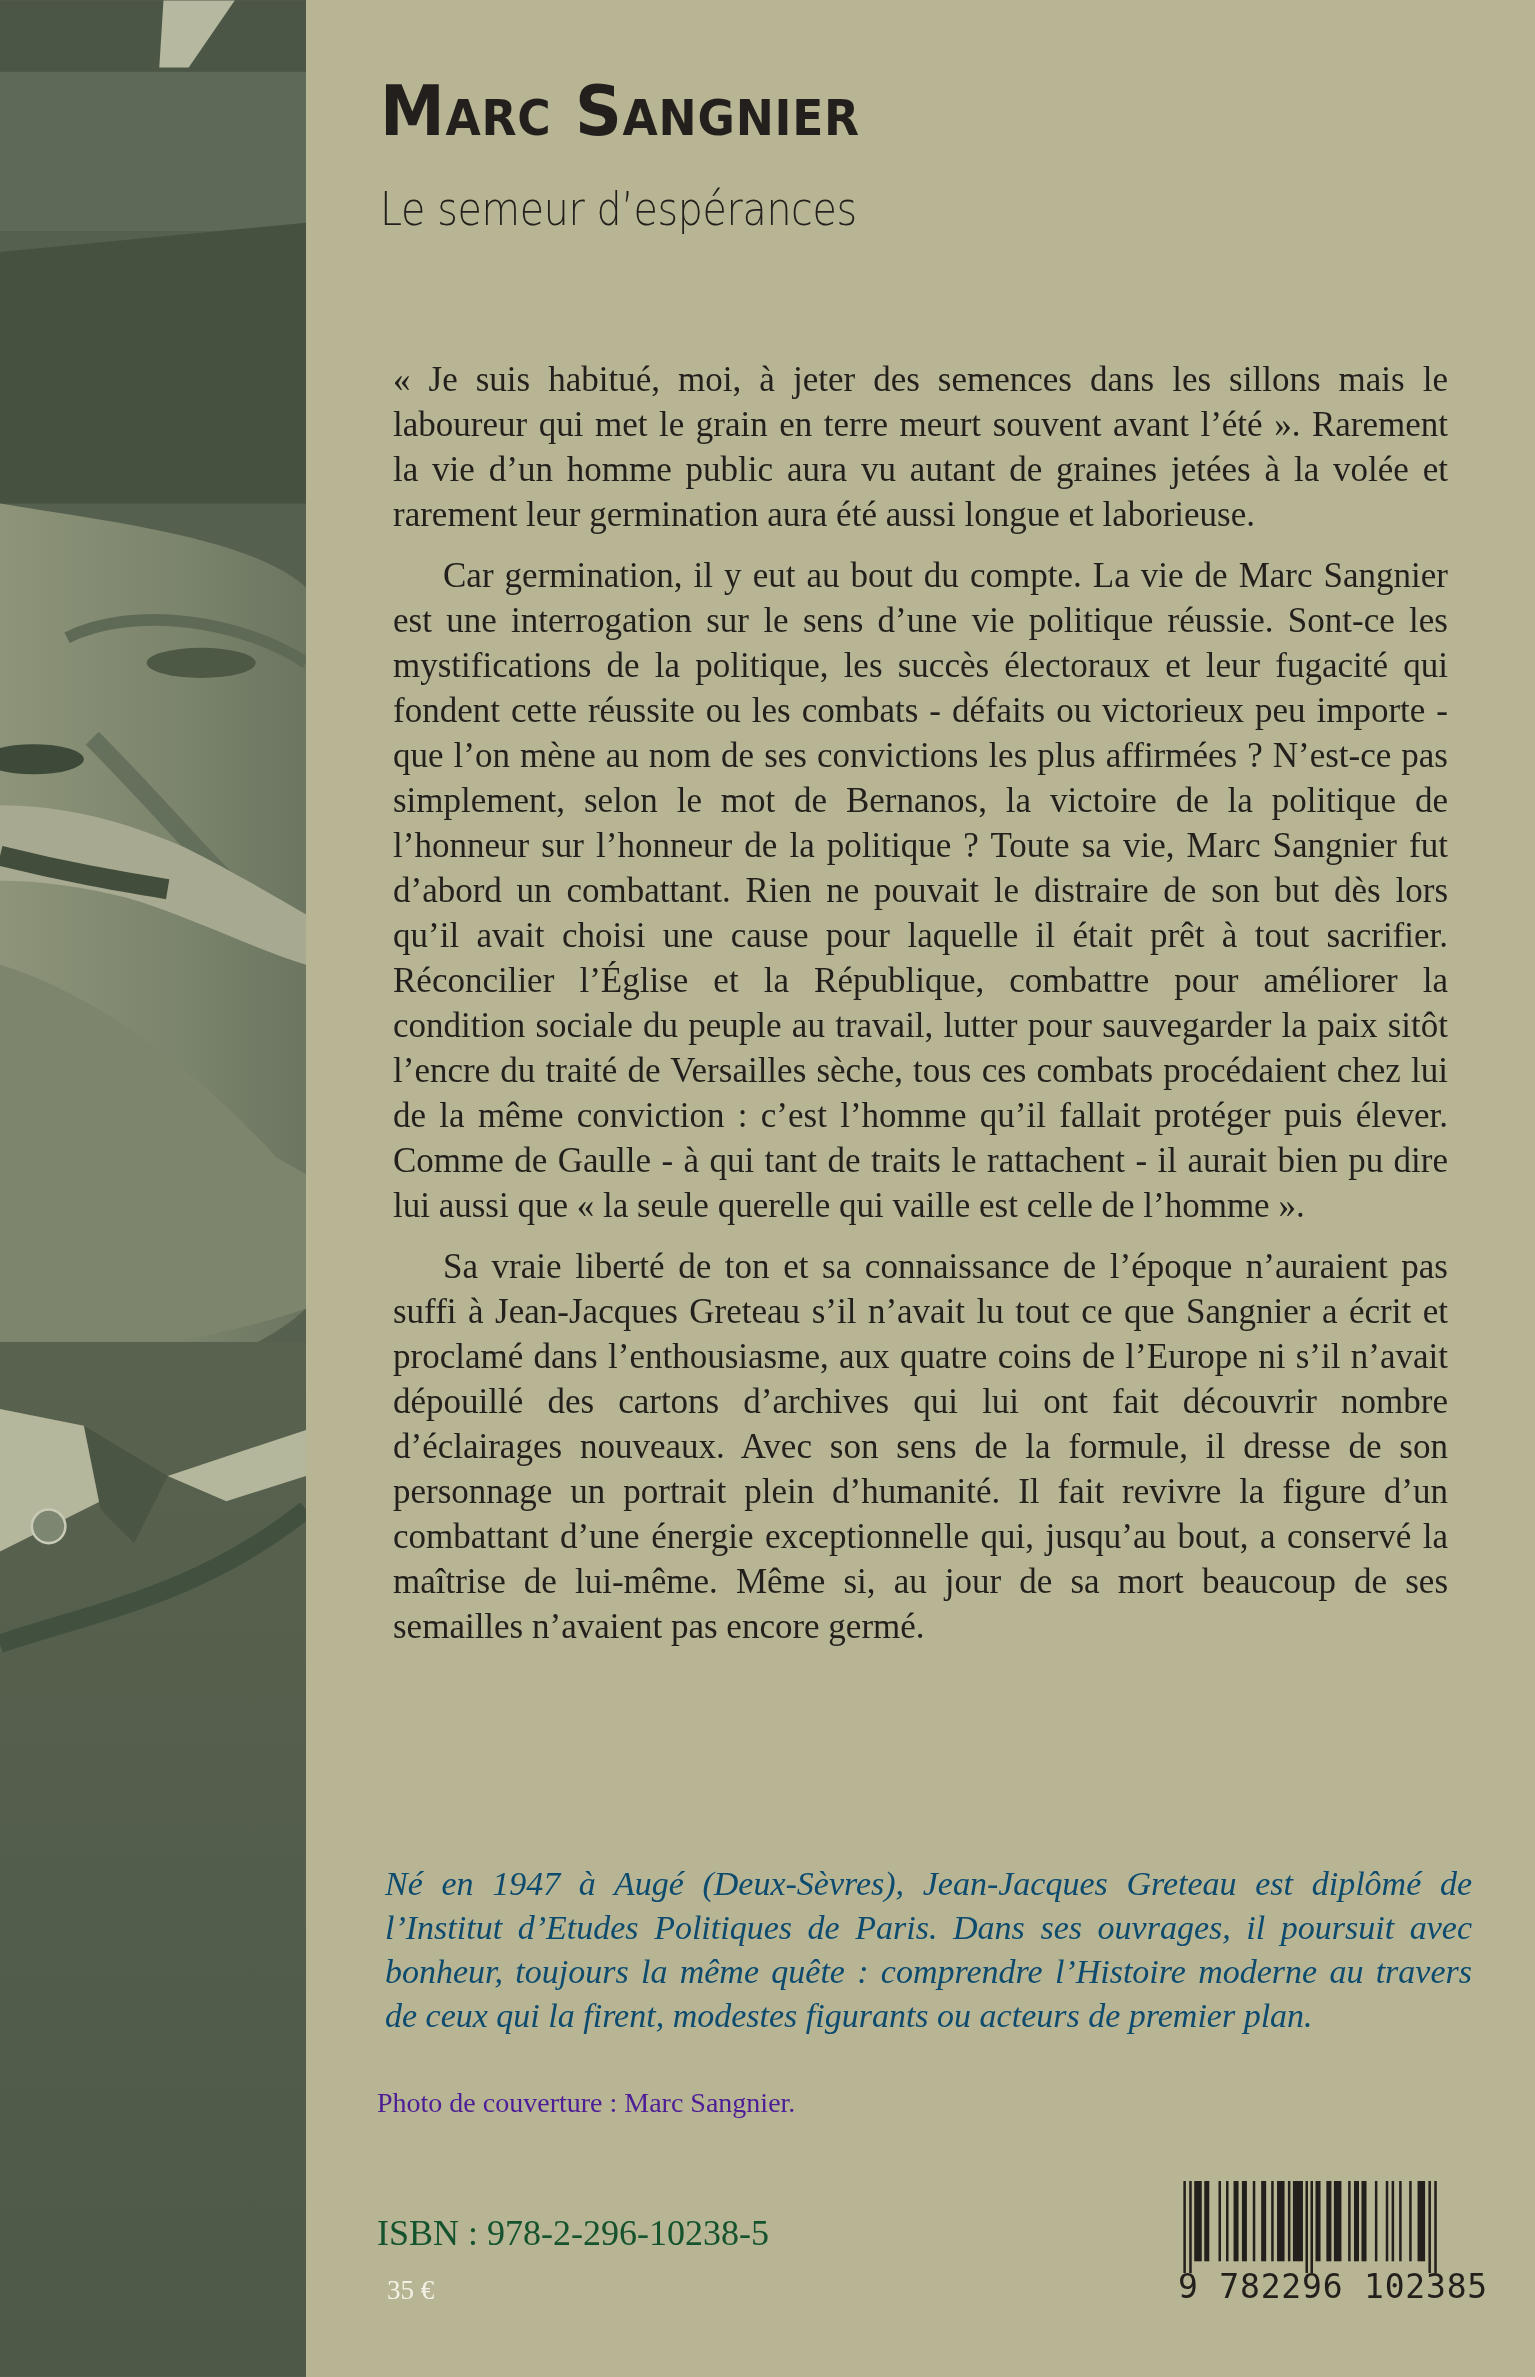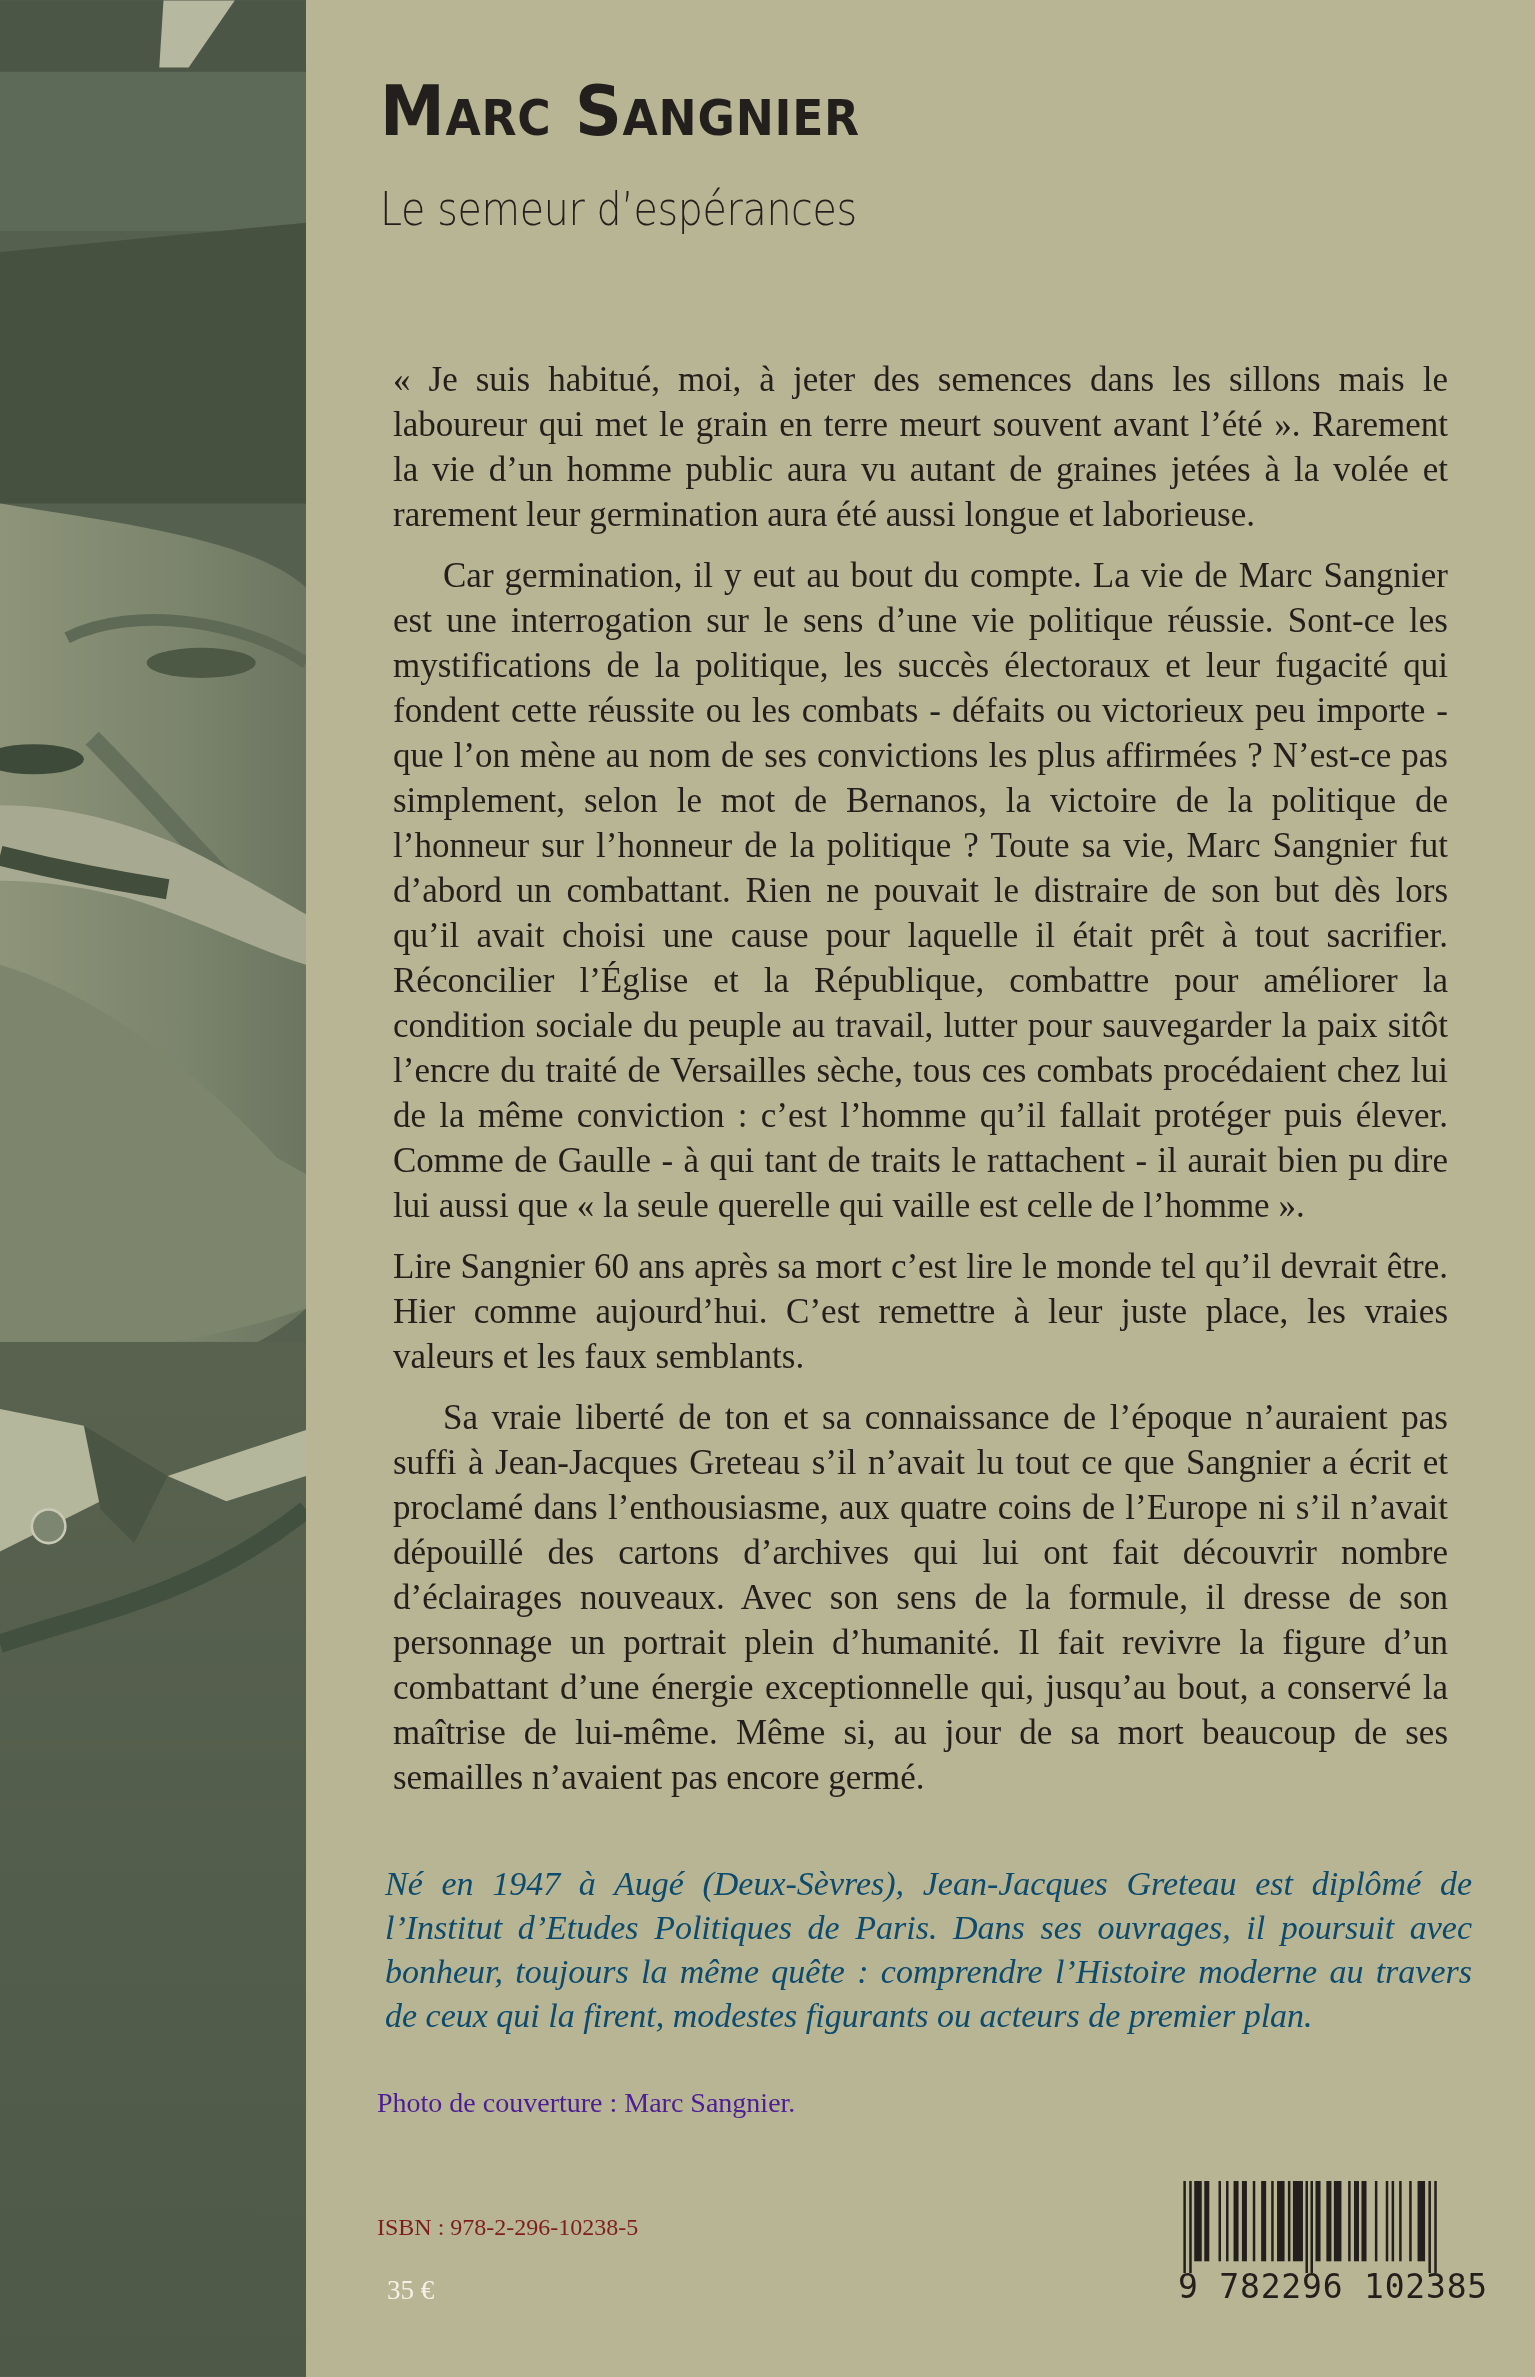--- a/index.html
+++ b/index.html
@@ -99,23 +99,23 @@
       font-family: "Liberation Serif", serif;
       font-size: 28px;
       line-height: 1.2;
       color: #4c1d95;
       margin: 0;
     }
     .isbn {
       position: absolute;
       left: 71px; top: 2215px;
       font-family: "Liberation Serif", serif;
-      font-size: 24px;
-      line-height: 1;
-      color: #7f1d1d;
+      font-size: 36px;
+      line-height: 1;
+      color: #14532d;
       margin: 0;
     }
     .price {
       position: absolute;
       left: 69px; top: 2265px;
       font-family: "Liberation Serif", serif;
       font-size: 27px;
       line-height: 1;
       color: #f4f2e6;
       margin: 12px;
@@ -195,21 +195,20 @@
 </div>
 
 <div class="panel">
 
   <h1 class="title">Marc Sangnier</h1>
   <h2 class="subtitle">Le semeur d’espérances</h2>
 
   <div class="body-text">
     <p>« Je suis habitué, moi, à jeter des semences dans les sillons mais le laboureur qui met le grain en terre meurt souvent avant l’été ». Rarement la vie d’un homme public aura vu autant de graines jetées à la volée et rarement leur germination aura été aussi longue et laborieuse.</p>
     <p class="indent">Car germination, il y eut au bout du compte. La vie de Marc Sangnier est une interrogation sur le sens d’une vie politique réussie. Sont-ce les mystifications de la politique, les succès électoraux et leur fugacité qui fondent cette réussite ou les combats - défaits ou victorieux peu importe - que l’on mène au nom de ses convictions les plus affirmées ? N’est-ce pas simplement, selon le mot de Bernanos, la victoire de la politique de l’honneur sur l’honneur de la politique ? Toute sa vie, Marc Sangnier fut d’abord un combattant. Rien ne pouvait le distraire de son but dès lors qu’il avait choisi une cause pour laquelle il était prêt à tout sacrifier. Réconcilier l’Église et la République, combattre pour améliorer la condition sociale du peuple au travail, lutter pour sauvegarder la paix sitôt l’encre du traité de Versailles sèche, tous ces combats procédaient chez lui de la même conviction : c’est l’homme qu’il fallait protéger puis élever. Comme de Gaulle - à qui tant de traits le rattachent - il aurait bien pu dire lui aussi que « la seule querelle qui vaille est celle de l’homme ».</p>
-    <p class="cont">Lire Sangnier 60 ans après sa mort c’est lire le monde tel qu’il devrait être. Hier comme aujourd’hui. C’est remettre à leur juste place, les vraies valeurs et les faux semblants.</p>
     <p class="indent">Sa vraie liberté de ton et sa connaissance de l’époque n’auraient pas suffi à Jean-Jacques Greteau s’il n’avait lu tout ce que Sangnier a écrit et proclamé dans l’enthousiasme, aux quatre coins de l’Europe ni s’il n’avait dépouillé des cartons d’archives qui lui ont fait découvrir nombre d’éclairages nouveaux. Avec son sens de la formule, il dresse de son personnage un portrait plein d’humanité. Il fait revivre la figure d’un combattant d’une énergie exceptionnelle qui, jusqu’au bout, a conservé la maîtrise de lui-même. Même si, au jour de sa mort beaucoup de ses semailles n’avaient pas encore germé.</p>
   </div>
 
   <p class="bio">Né en 1947 à Augé (Deux-Sèvres), Jean-Jacques Greteau est diplômé de l’Institut d’Etudes Politiques de Paris. Dans ses ouvrages, il poursuit avec bonheur, toujours la même quête : comprendre l’Histoire moderne au travers de ceux qui la firent, modestes figurants ou acteurs de premier plan.</p>
 
   <p class="credit">Photo de couverture : Marc Sangnier.</p>
 
   <p class="isbn">ISBN : 978-2-296-10238-5</p>
   <p class="price">35 €</p>
 

